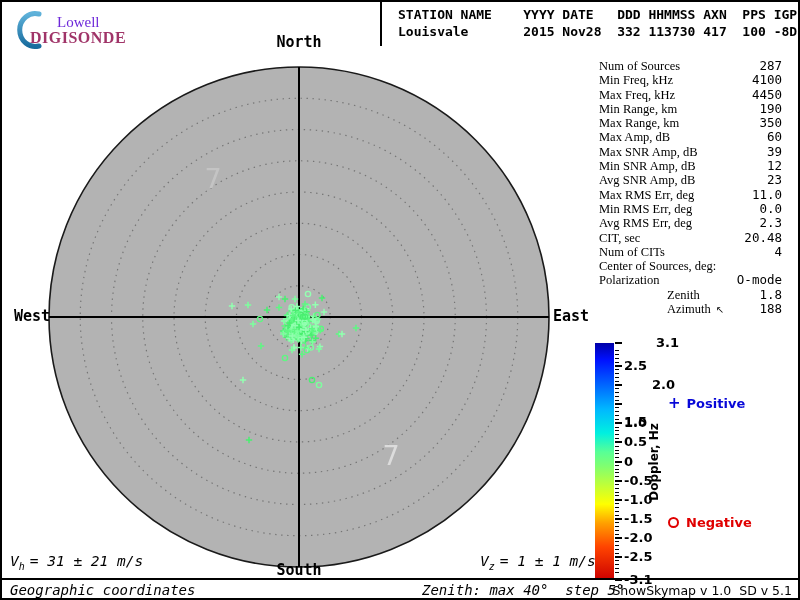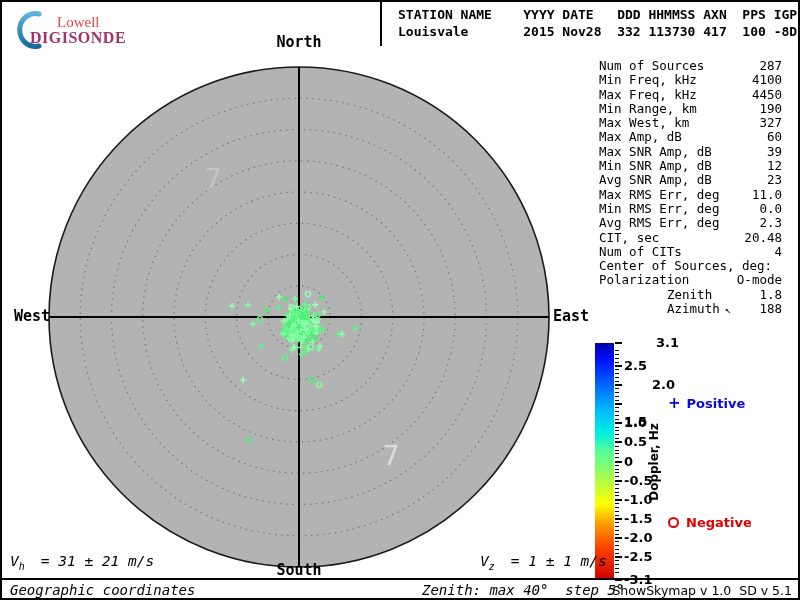--- a/index.html
+++ b/index.html
@@ -2,34 +2,34 @@
 <html><head>
 <meta charset="utf-8">
 <style>
   html,body{margin:0;padding:0;background:#fff;}
   #canvas{position:relative;width:800px;height:600px;background:#fff;border:2px solid #000;
           box-sizing:border-box;font-family:"DejaVu Sans Mono",monospace;color:#000;overflow:hidden;}
   
   #logo{position:absolute;left:8px;top:5px;width:150px;height:42px;}
   #logo svg{position:absolute;left:2px;top:2px;}
   #logo-line1{position:absolute;left:47px;top:7px;font-family:"Liberation Serif",serif;
-              font-size:15px;color:#ef4444;}
+              font-size:15px;color:#6d28d9;}
   #logo-line2{position:absolute;left:20px;top:22px;font-family:"Liberation Serif",serif;
               font-weight:bold;font-size:16px;letter-spacing:0.5px;}
   
   #top-divider{position:absolute;left:378px;top:0;width:2px;height:44px;background:#000;}
   
   .hdr{position:absolute;left:396px;margin:0;font-weight:bold;font-size:13px;
        white-space:pre;font-family:"DejaVu Sans Mono",monospace;}
   #header-line1{top:5px;text-align:right;}
   #header-line2{top:22px;}
   
   #stats{position:absolute;left:597px;top:57px;width:183px;font-size:12.5px;line-height:14.3px;}
   .stat-row{display:flex;justify-content:space-between;height:14.3px;white-space:pre;}
-  .stat-row .lbl{white-space:pre;}
+  .stat-row .lbl{white-space:pre;font-family:Liberation Serif, serif;}
   .stat-row.indent .lbl{padding-left:68px;}
   .stat-row .arrow{font-size:10px;margin-left:5px;}
   
   #plot{position:absolute;left:0;top:0;pointer-events:none;}
   .compass{font:bold 15px "DejaVu Sans Mono",monospace;fill:#000;}
   
   #colorbar-bar{position:absolute;left:593px;top:341px;width:19px;height:237px;}
   .cb-tick{position:absolute;background:#000;height:2px;}
   .cb-label{position:absolute;font:bold 13px "DejaVu Sans",sans-serif;white-space:nowrap;}
   #colorbar-title{position:absolute;left:652px;top:460px;transform:translate(-50%,-50%) rotate(-90deg);
@@ -39,21 +39,21 @@
   #legend-positive{left:666px;top:392px;}
   #legend-negative{left:666px;top:513px;}
   #legend-positive .mk{font:bold 15px "DejaVu Sans",sans-serif;margin-right:6px;}
   #legend-negative .mk{width:7px;height:7px;border-radius:50%;border:2px solid;margin-right:7px;
                        display:inline-block;}
   
   #footer-line{position:absolute;left:0;right:0;top:576px;border-top:2px solid #000;}
   .vel{position:absolute;top:551px;font-style:italic;font-size:14.5px;white-space:pre;}
   #vh{left:8px;} #vz{left:478px;}
   .vel sub{font-size:10px;font-style:italic;}
-  .vel .vtxt{margin-left:16px;}
+  .vel .vtxt{margin-left:5px;}
   #coords{position:absolute;left:8px;top:580px;font-style:italic;font-size:14px;}
   #zenith-note{position:absolute;left:420px;top:580px;font-style:italic;font-size:14px;white-space:pre;}
   #version{position:absolute;right:6px;top:581px;font:12.5px "DejaVu Sans",sans-serif;white-space:pre;}
 </style>
 </head>
 <body>
 
 <div id="canvas">
 
   <div id="logo">
@@ -326,21 +326,21 @@
     <text class="compass" x="297" y="573" text-anchor="middle">South</text>
     <text class="compass" x="12" y="319" text-anchor="start">West</text>
     <text class="compass" x="551" y="319" text-anchor="start">East</text>
   </svg>
 
   <div id="stats">
       <div class="stat-row"><span class="lbl">Num of Sources</span><span class="val">287</span></div>
       <div class="stat-row"><span class="lbl">Min Freq, kHz</span><span class="val">4100</span></div>
       <div class="stat-row"><span class="lbl">Max Freq, kHz</span><span class="val">4450</span></div>
       <div class="stat-row"><span class="lbl">Min Range, km</span><span class="val">190</span></div>
-      <div class="stat-row"><span class="lbl">Max West, km</span><span class="val">327</span></div>
+      <div class="stat-row"><span class="lbl">Max Range, km</span><span class="val">350</span></div>
       <div class="stat-row"><span class="lbl">Max Amp, dB</span><span class="val">60</span></div>
       <div class="stat-row"><span class="lbl">Max SNR Amp, dB</span><span class="val">39</span></div>
       <div class="stat-row"><span class="lbl">Min SNR Amp, dB</span><span class="val">12</span></div>
       <div class="stat-row"><span class="lbl">Avg SNR Amp, dB</span><span class="val">23</span></div>
       <div class="stat-row"><span class="lbl">Max RMS Err, deg</span><span class="val">11.0</span></div>
       <div class="stat-row"><span class="lbl">Min RMS Err, deg</span><span class="val">0.0</span></div>
       <div class="stat-row"><span class="lbl">Avg RMS Err, deg</span><span class="val">2.3</span></div>
       <div class="stat-row"><span class="lbl">CIT, sec</span><span class="val">20.48</span></div>
       <div class="stat-row"><span class="lbl">Num of CITs</span><span class="val">4</span></div>
       <div class="stat-row"><span class="lbl">Center of Sources, deg:</span><span class="val"></span></div>

